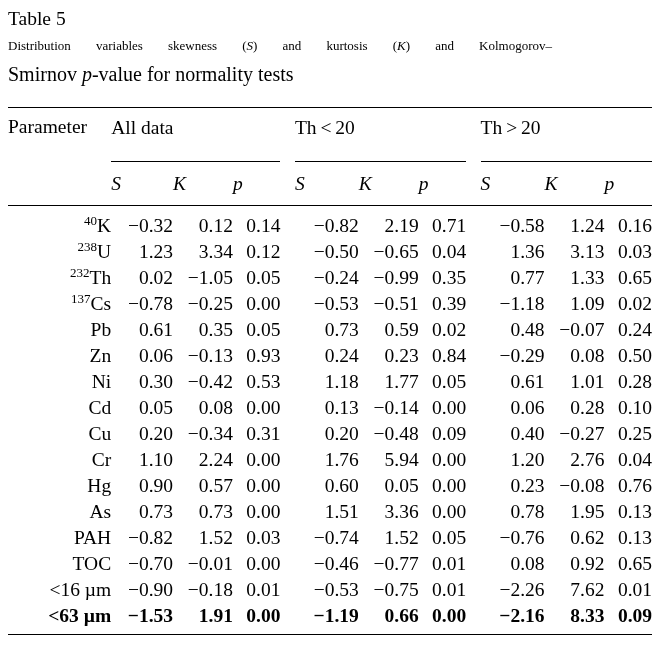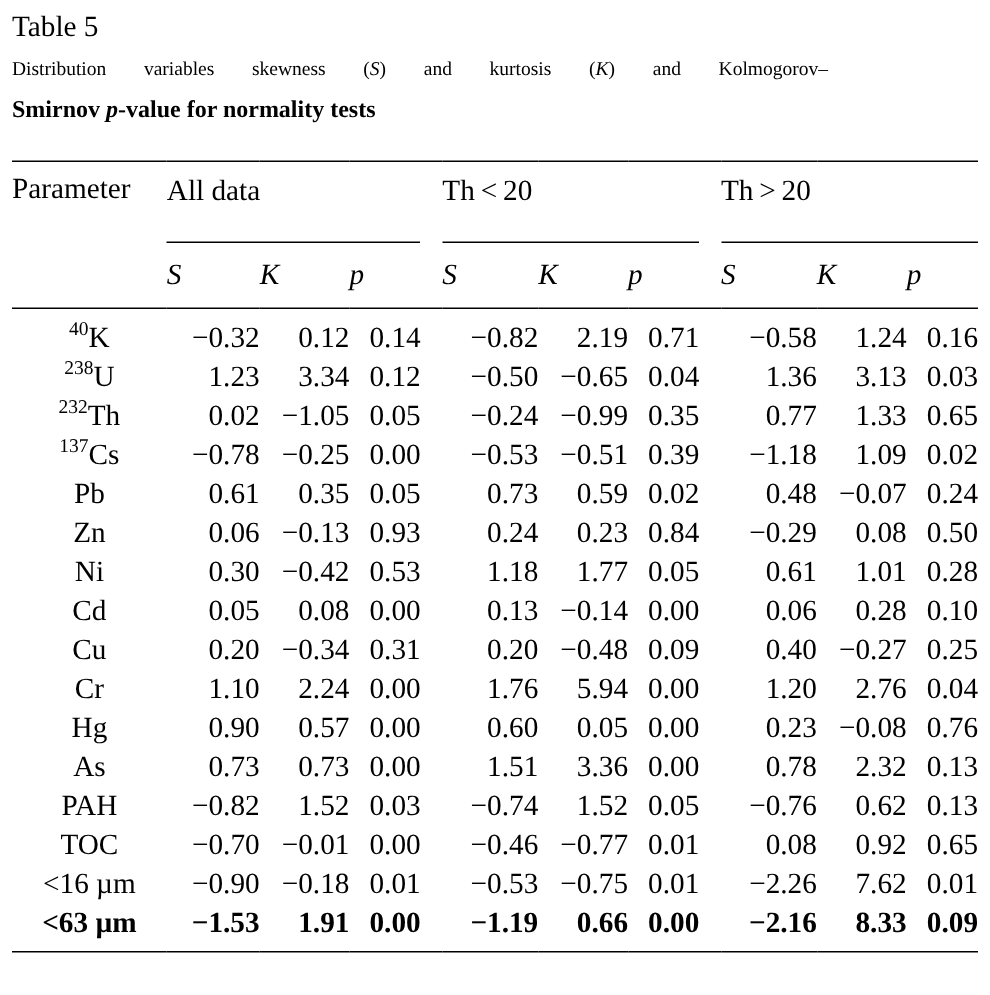--- a/index.html
+++ b/index.html
@@ -23,23 +23,22 @@
     font-size: 19.5px;
     line-height: 27px;
   }
   .cap-line1 {
     font-size: 13px;
     line-height: 28px;
     text-align: justify;
     text-align-last: justify;
   }
   .cap-line2 {
-    font-size: 16px;
+    font-size: 20px;
     line-height: 28px;
-    font-weight: bold;
   }
   table {
     border-collapse: collapse;
     table-layout: fixed;
     width: 644px;
     margin-top: 19px;
   }
   th, td {
     padding: 0;
     font-weight: normal;
@@ -65,21 +64,21 @@
   }
   tr.sub-row th {
     text-align: left;
     font-style: italic;
     line-height: 24px;
     padding-top: 10px;
     padding-bottom: 9px;
     border-bottom: 1.6px solid #000;
   }
   tbody th.param {
-    text-align: center;
+    text-align: right;
     line-height: 26px;
   }
   tbody td.num {
     text-align: right;
     line-height: 26px;
   }
   tbody tr:first-child th, tbody tr:first-child td { padding-top: 7px; }
   tbody tr:last-child th, tbody tr:last-child td {
     padding-bottom: 5px;
     border-bottom: 1.6px solid #000;
@@ -311,21 +310,21 @@
           <th class="param"><span>As</span></th>
           <td class="num">0.73</td>
           <td class="num">0.73</td>
           <td class="num">0.00</td>
           <td class="sp"></td>
           <td class="num">1.51</td>
           <td class="num">3.36</td>
           <td class="num">0.00</td>
           <td class="sp"></td>
           <td class="num">0.78</td>
-          <td class="num">2.32</td>
+          <td class="num">1.95</td>
           <td class="num">0.13</td>
         </tr>
         <tr>
           <th class="param"><span>PAH</span></th>
           <td class="num">−0.82</td>
           <td class="num">1.52</td>
           <td class="num">0.03</td>
           <td class="sp"></td>
           <td class="num">−0.74</td>
           <td class="num">1.52</td>

